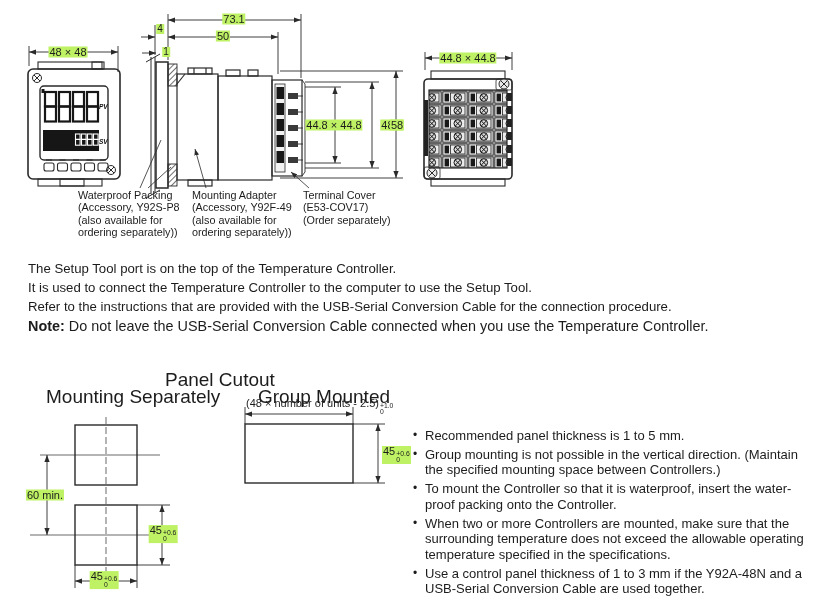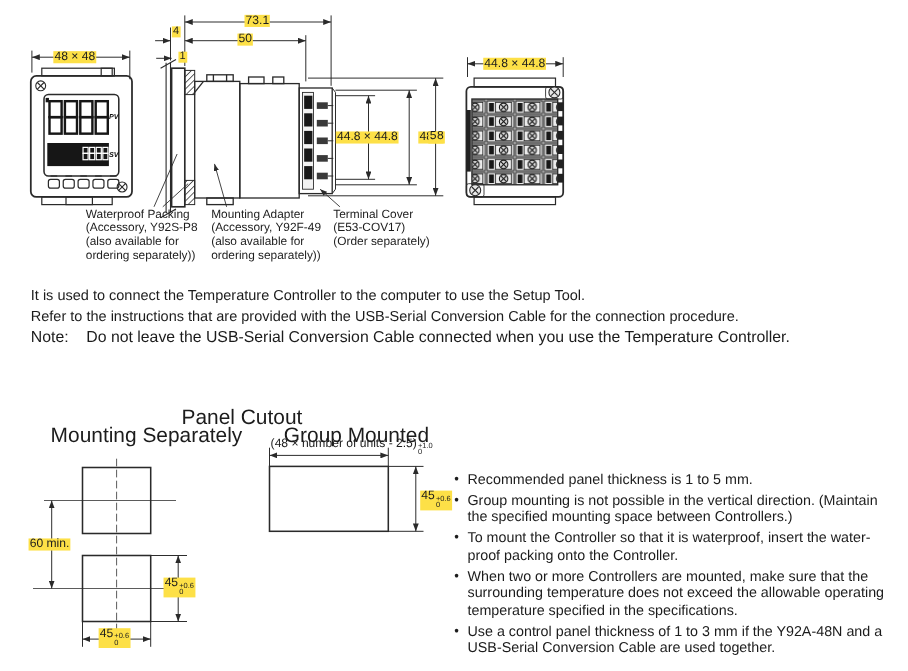--- a/index.html
+++ b/index.html
@@ -1,30 +1,30 @@
 <!DOCTYPE html>
 <html><head>
 <meta charset="utf-8">
 <style>
   html,body{margin:0;padding:0;background:#fff;}
   .page{position:relative;width:825px;height:610px;background:#fff;
         font-family:"Liberation Sans",sans-serif;color:#1c1c1c;overflow:hidden;}
   svg.art{position:absolute;left:0;top:0;}
-  .lbl{position:absolute;font-size:11px;line-height:11px;background:#fde047;
+  .lbl{position:absolute;font-size:11px;line-height:11px;background:#bef264;
        padding:0 1px;white-space:nowrap;color:#1c1c1c;}
   .ctr{transform:translate(-50%,-50%);}
   .sm{font-size:10px;line-height:10px;}
   .tol{display:inline-flex;flex-direction:column;align-items:flex-start;
        font-size:6.8px;line-height:6.4px;margin-left:1px;vertical-align:-1px;}
   .tol i{font-style:normal;}
   .callout{position:absolute;font-size:10.8px;line-height:12.4px;white-space:nowrap;}
   .para{position:absolute;left:28px;top:259px;font-size:13.2px;line-height:19px;}
   .para div{white-space:nowrap;}
   .note-line{font-size:14.4px;margin-top:0.5px;}
-  .note-line b{font-weight:400;margin-right:16px;}
+  .note-line b{font-weight:700;margin-right:4px;}
   .h13{position:absolute;font-size:19px;white-space:nowrap;text-align:center;}
   .formula{position:absolute;font-size:11px;white-space:nowrap;}
   .bullets{position:absolute;left:413px;top:428px;width:406px;
            font-size:13px;line-height:15.4px;}
   .bullet-item{display:flex;margin-bottom:3.6px;}
   .bullet-item .dot{flex:0 0 12px;width:12px;font-size:12px;}
   .facelbl{position:absolute;font-size:6.5px;line-height:6.5px;font-weight:700;
            font-style:italic;color:#111;}
 </style>
 </head>
@@ -233,21 +233,21 @@
     </g>
   </svg>
 
   <div class="lbl ctr" style="left:68px;top:52px;">48 × 48</div>
   <div class="lbl ctr" style="left:234px;top:19px;">73.1</div>
   <div class="lbl ctr" style="left:223px;top:36px;">50</div>
   <div class="lbl ctr sm" style="left:160px;top:29px;">4</div>
   <div class="lbl ctr sm" style="left:166px;top:52px;">1</div>
   <div class="lbl ctr" style="left:334px;top:125px;">44.8 × 44.8</div>
   <div class="lbl ctr" style="left:392px;top:125px;">48.8</div>
-  <div class="lbl ctr" style="left:397px;top:125px;font-family:Liberation Mono, monospace;">58</div>
+  <div class="lbl ctr" style="left:397px;top:125px;">58</div>
   <div class="lbl ctr" style="left:468px;top:58px;">44.8 × 44.8</div>
 
   <div class="facelbl" style="left:99px;top:104px;">PV</div>
   <div class="facelbl" style="left:99px;top:139px;">SV</div>
 
   <div class="callout" style="left:78px;top:189px;">
     <div>Waterproof Packing</div>
     <div>(Accessory, Y92S-P8</div>
     <div>(also available for</div>
     <div>ordering separately))</div>
@@ -258,20 +258,21 @@
     <div> (also available for</div>
     <div>ordering separately))</div>
   </div>
   <div class="callout" style="left:303px;top:189px;">
     <div>Terminal Cover</div>
     <div>(E53-COV17)</div>
     <div>(Order separately)</div>
   </div>
 
   <div class="para">
+    <div>The Setup Tool port is on the top of the Temperature Controller.</div>
     <div>It is used to connect the Temperature Controller to the computer to use the Setup Tool.</div>
     <div>Refer to the instructions that are provided with the USB-Serial Conversion Cable for the connection procedure.</div>
     <div class="note-line"><b>Note:</b><span>Do not leave the USB-Serial Conversion Cable connected when you use the Temperature Controller.</span></div>
   </div>
 
   <div class="h13" style="left:165px;top:369px;">Panel Cutout</div>
   <div class="h13" style="left:46px;top:386px;">Mounting Separately</div>
   <div class="h13" style="left:258px;top:386px;">Group Mounted</div>
 
   <div class="formula" style="left:246px;top:397px;">

